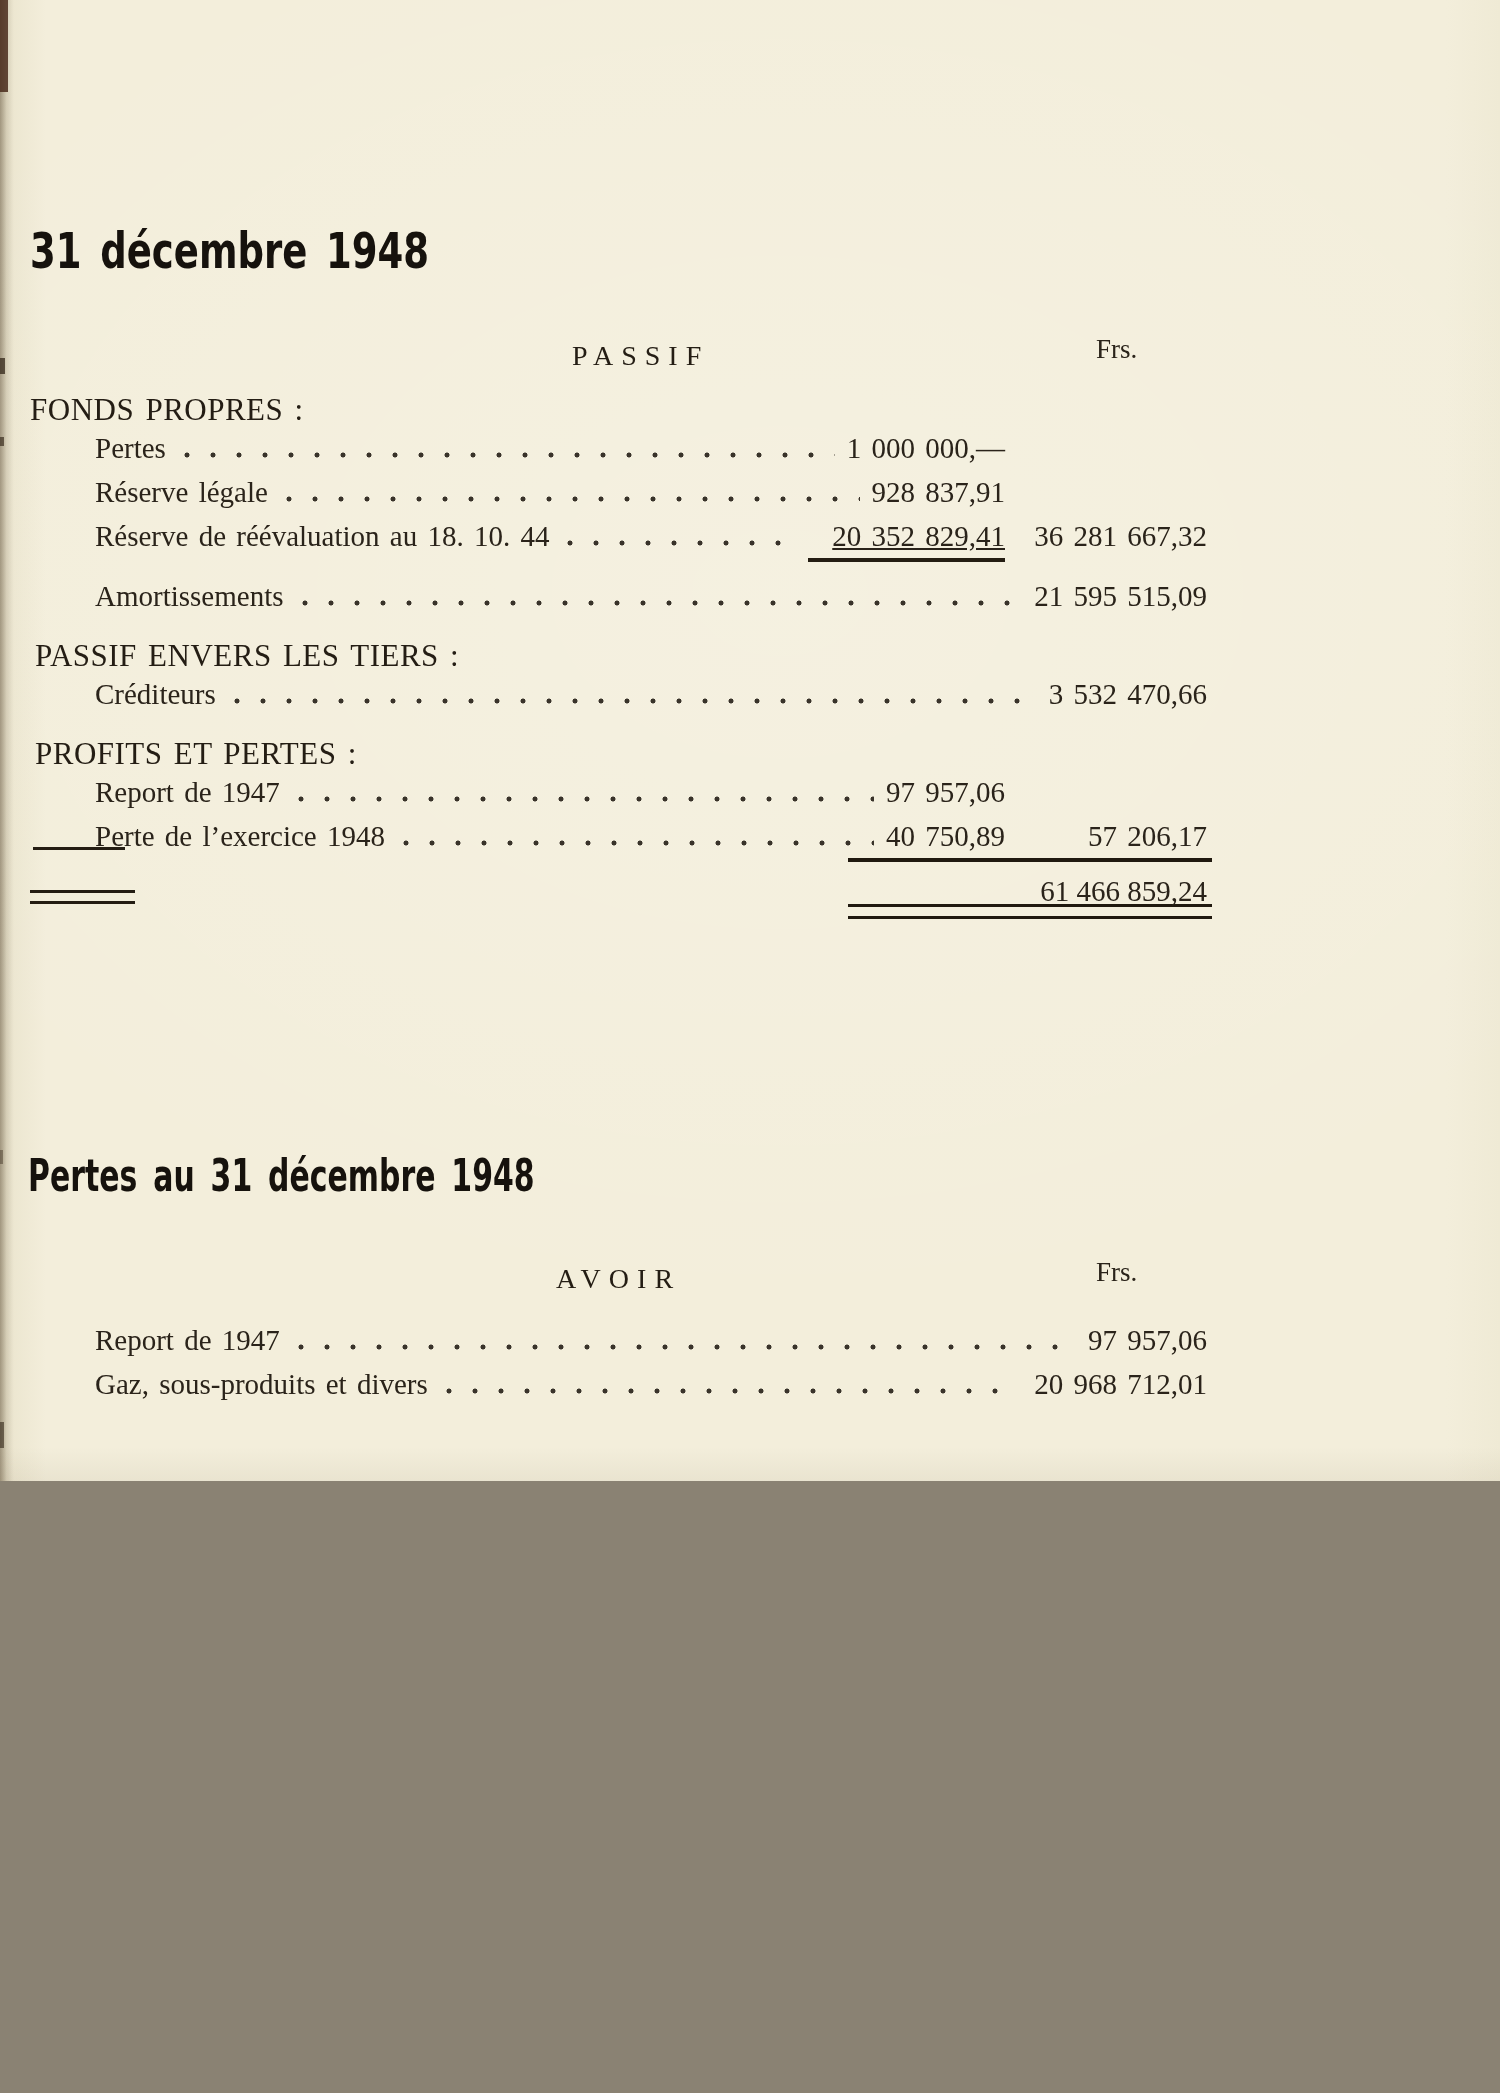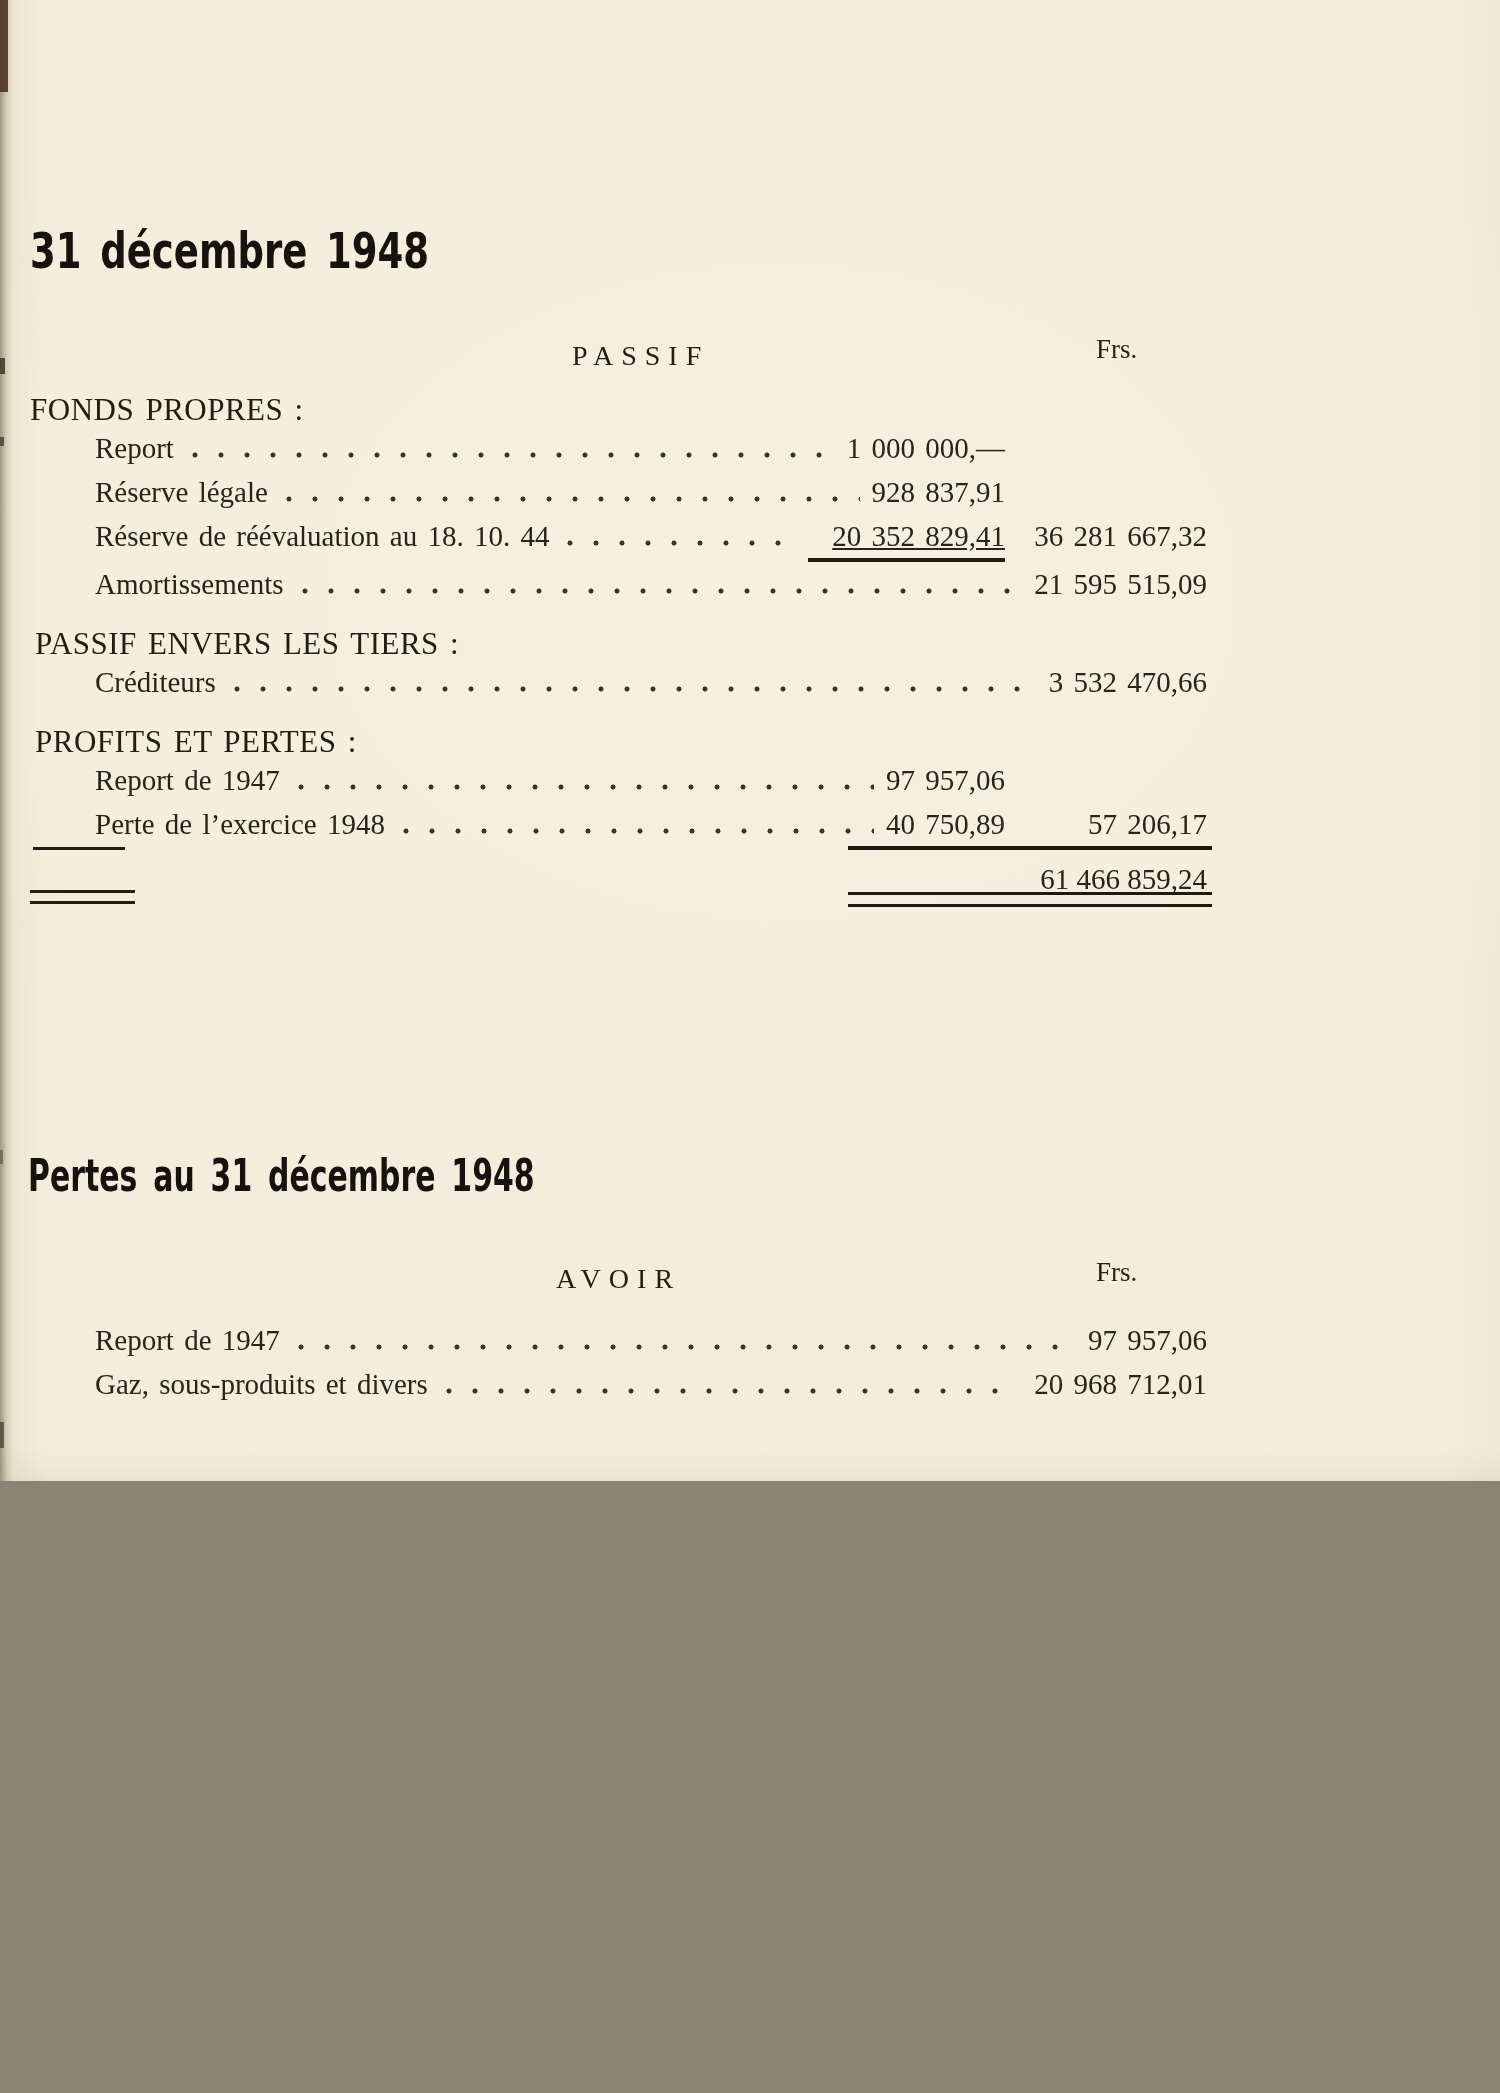--- a/index.html
+++ b/index.html
@@ -37,21 +37,21 @@
   .sheet-head{position:absolute;top:8px;left:572px;font-size:28px;letter-spacing:8px;color:#241d14;}
   .sheet.avoir .sheet-head{left:556px;}
   .frs{position:absolute;top:2px;left:1096px;font-size:27px;}
 
   .grouph{font-size:31px;margin-left:30px;height:44px;line-height:44px;
     letter-spacing:.5px;word-spacing:3px;color:#241d14;white-space:nowrap;}
   .grouph.gap{margin-top:10px;margin-left:35px;}
 
   .row{display:flex;align-items:baseline;height:44px;padding:0 293px 0 95px;
     font-size:29px;word-spacing:3px;white-space:nowrap;}
-  .row.gap4{margin-top:4px;}
+  .row.gap4{margin-top:16px;}
   .row.gap13{margin-top:13px;}
   .lbl{flex:0 0 auto;}
   .leader{flex:1 1 auto;height:6px;margin:0 12px 0 18px;
     background-image:radial-gradient(circle at 3px 3px, #39332a 2.2px, rgba(0,0,0,0) 2.8px);
     background-size:26px 6px;background-repeat:repeat-x;background-position:0 bottom;}
   .col1{flex:0 0 auto;text-align:right;}
   .col1.u{border-bottom:4px solid #241d12;padding-bottom:5px;padding-left:24px;text-decoration:underline;}
   .col2{flex:0 0 192px;margin-left:10px;text-align:right;}
   .row.longdots .col2{flex:0 0 auto;}
 
@@ -90,21 +90,21 @@
 
   <section class="sheet passif">
     <div class="head-row">
       <span class="sheet-head">PASSIF</span>
       <span class="frs">Frs.</span>
     </div>
 
     <div class="grouph">FONDS PROPRES :</div>
 
     <div class="row">
-      <span class="lbl">Report</span>
+      <span class="lbl">Pertes</span>
       <span class="leader"></span>
       <span class="col1">1 000 000,—</span>
       <span class="col2"></span>
     </div>
 
     <div class="row">
       <span class="lbl">Réserve légale</span>
       <span class="leader"></span>
       <span class="col1">928 837,91</span>
       <span class="col2"></span>

